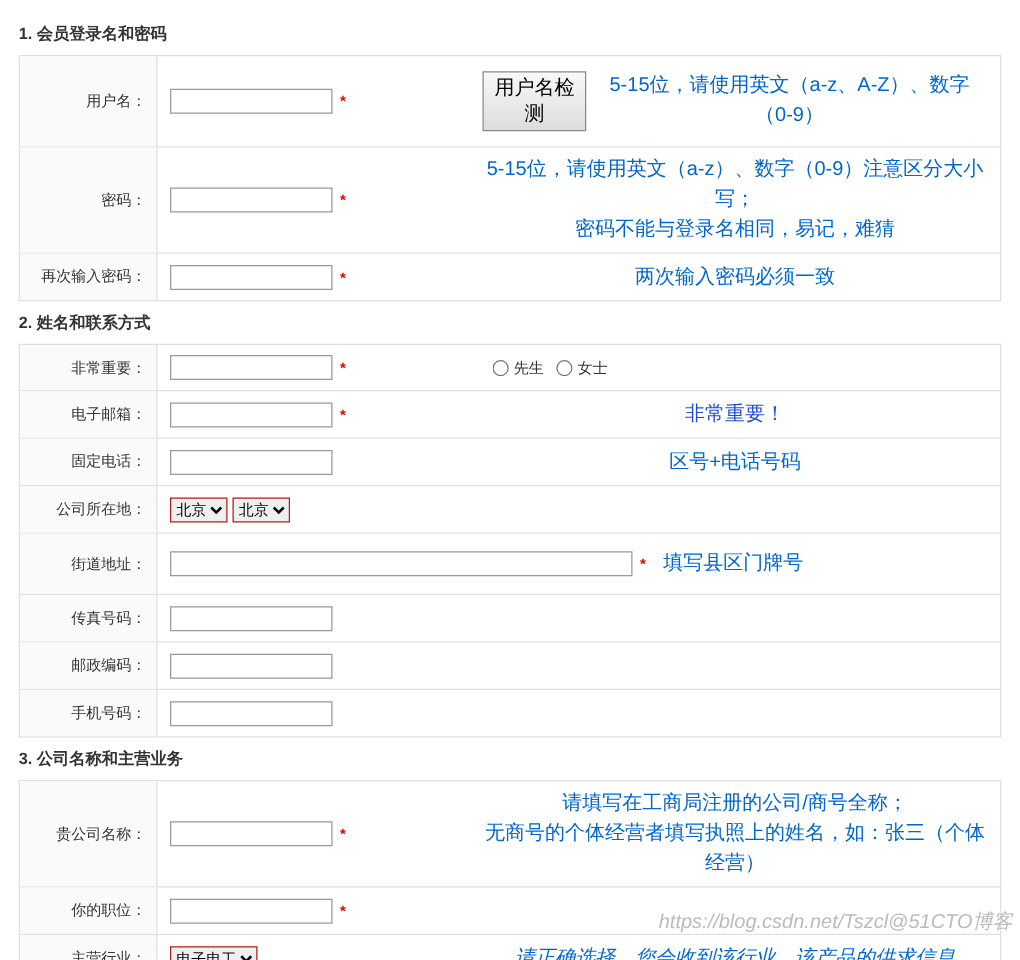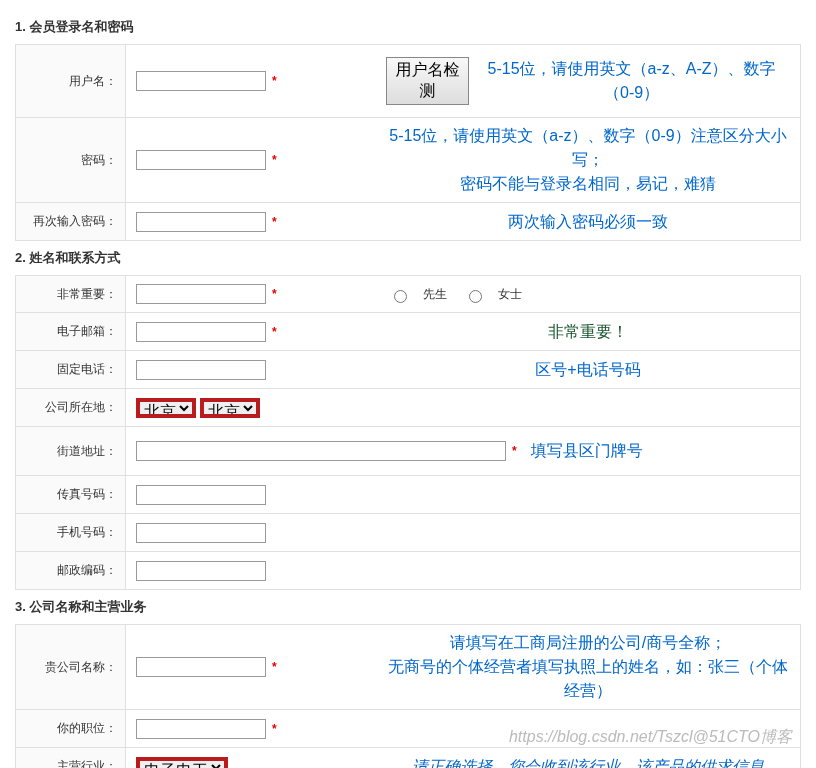--- a/index.html
+++ b/index.html
@@ -8,26 +8,26 @@
     .section-title { font-weight: bold; font-size: 13px; padding: 8px 0; }
     .form-row { display: flex; align-items: center; border: 1px solid #e0e0e0; border-top: none; min-height: 38px; }
     .form-row.first-row { border-top: 1px solid #e0e0e0; }
     .label-cell { width: 110px; text-align: right; padding: 6px 8px; background: #fafafa; border-right: 1px solid #e0e0e0; align-self: stretch; display: flex; align-items: center; justify-content: flex-end; }
     .input-cell { padding: 6px 10px; display: flex; align-items: center; gap: 4px; flex: 1; }
     .text-input { border: 1px solid #999; padding: 2px 4px; font-size: 12px; height: 20px; width: 130px; }
     .text-input.wide { width: 220px; }
     .text-input.street { width: 370px; }
     .asterisk { color: #e60000; font-weight: bold; margin-left: 2px; }
     .hint-cell { padding: 6px 10px; color: #0066cc; font-size: 16px; line-height: 1.5; text-align: center; }
-    .hint-red { color: #14532d; font-family: Liberation Serif, serif; }
+    .hint-red { color: #1d4ed8; font-family: Liberation Serif, serif; }
     .btn { border: 1px solid #888; background: linear-gradient(#f8f8f8,#ddd); padding: 2px 6px; font-size: 16px; cursor: pointer; }
-    .radio-group { display: flex; align-items: flex-end; gap: 14px; font-size: 12px; color: #333; }
+    .radio-group { display: flex; align-items: center; gap: 2px; font-size: 12px; color: #333; }
     .radio-group input { margin: 0 2px 0 8px; }
-    select { border: 4px solid #b91c1c; font-size: 16px; height: 20px; }
-    .watermark { position: fixed; bottom: 20px; right: 24px; color: #bbb; font-size: 16px; font-style: italic; pointer-events: none; }
+    select { border: 1px solid #b91c1c; font-size: 12px; height: 20px; }
+    .watermark { position: fixed; bottom: 20px; right: 6px; color: #bbb; font-size: 16px; font-style: italic; pointer-events: none; }
   </style>
 </head>
 <body>
 
 <div class="container">
 
   <div class="section-title">1. 会员登录名和密码</div>
 
   <div class="form-row first-row">
     <div class="label-cell">用户名：</div>
@@ -115,28 +115,28 @@
   </div>
 
   <div class="form-row">
     <div class="label-cell">传真号码：</div>
     <div class="input-cell" style="flex:1;">
       <input class="text-input" type="text" style="">
     </div>
   </div>
 
   <div class="form-row">
-    <div class="label-cell">手机号码：</div>
+    <div class="label-cell">邮政编码：</div>
     <div class="input-cell" style="flex:1;">
       <input class="text-input" type="text" style="">
     </div>
   </div>
 
   <div class="form-row">
-    <div class="label-cell">邮政编码：</div>
+    <div class="label-cell">手机号码：</div>
     <div class="input-cell" style="flex:1;">
       <input class="text-input" type="text" style="">
     </div>
   </div>
 
   <div class="section-title">3. 公司名称和主营业务</div>
 
   <div class="form-row first-row">
     <div class="label-cell">贵公司名称：</div>
     <div class="input-cell" style="width:250px;flex:none;">

